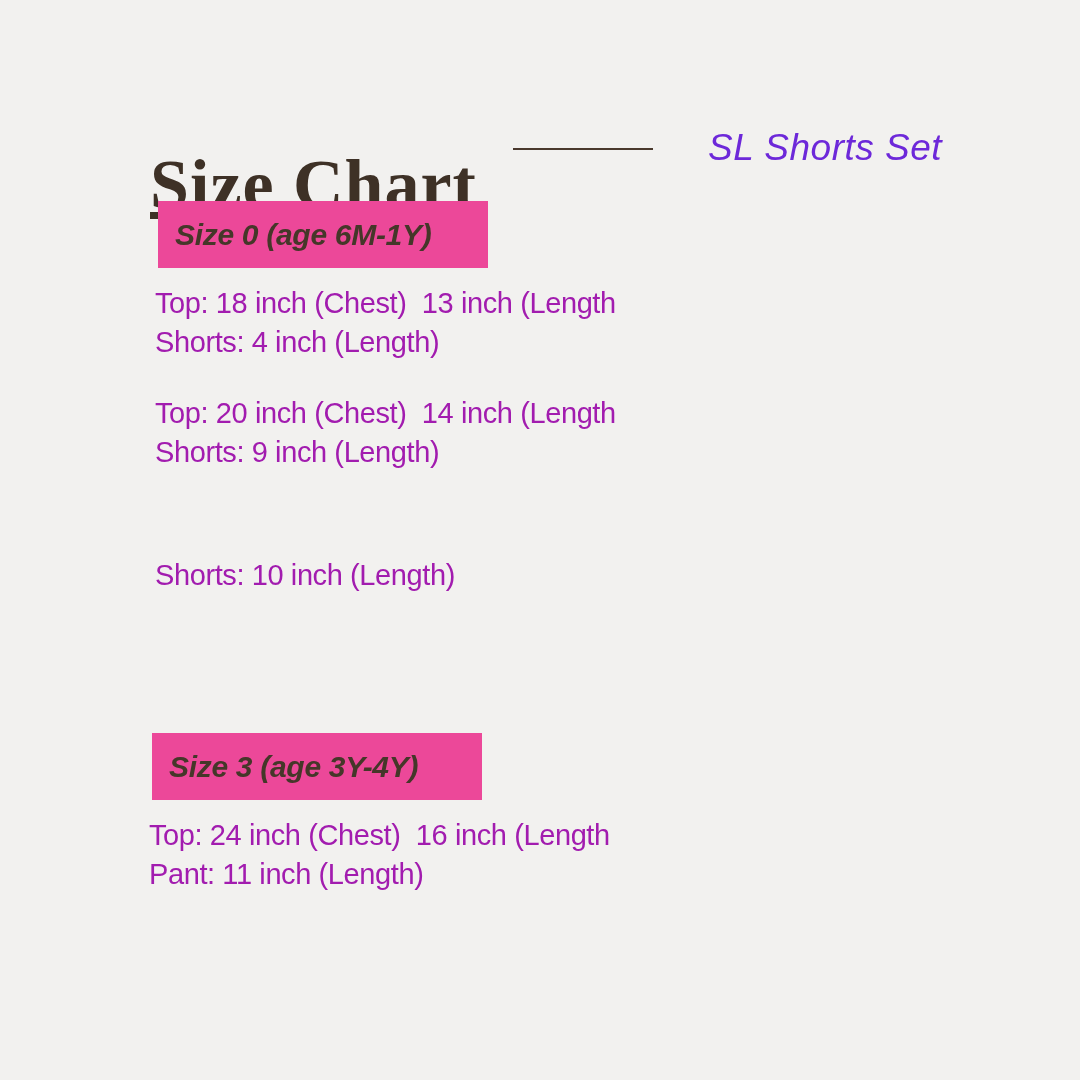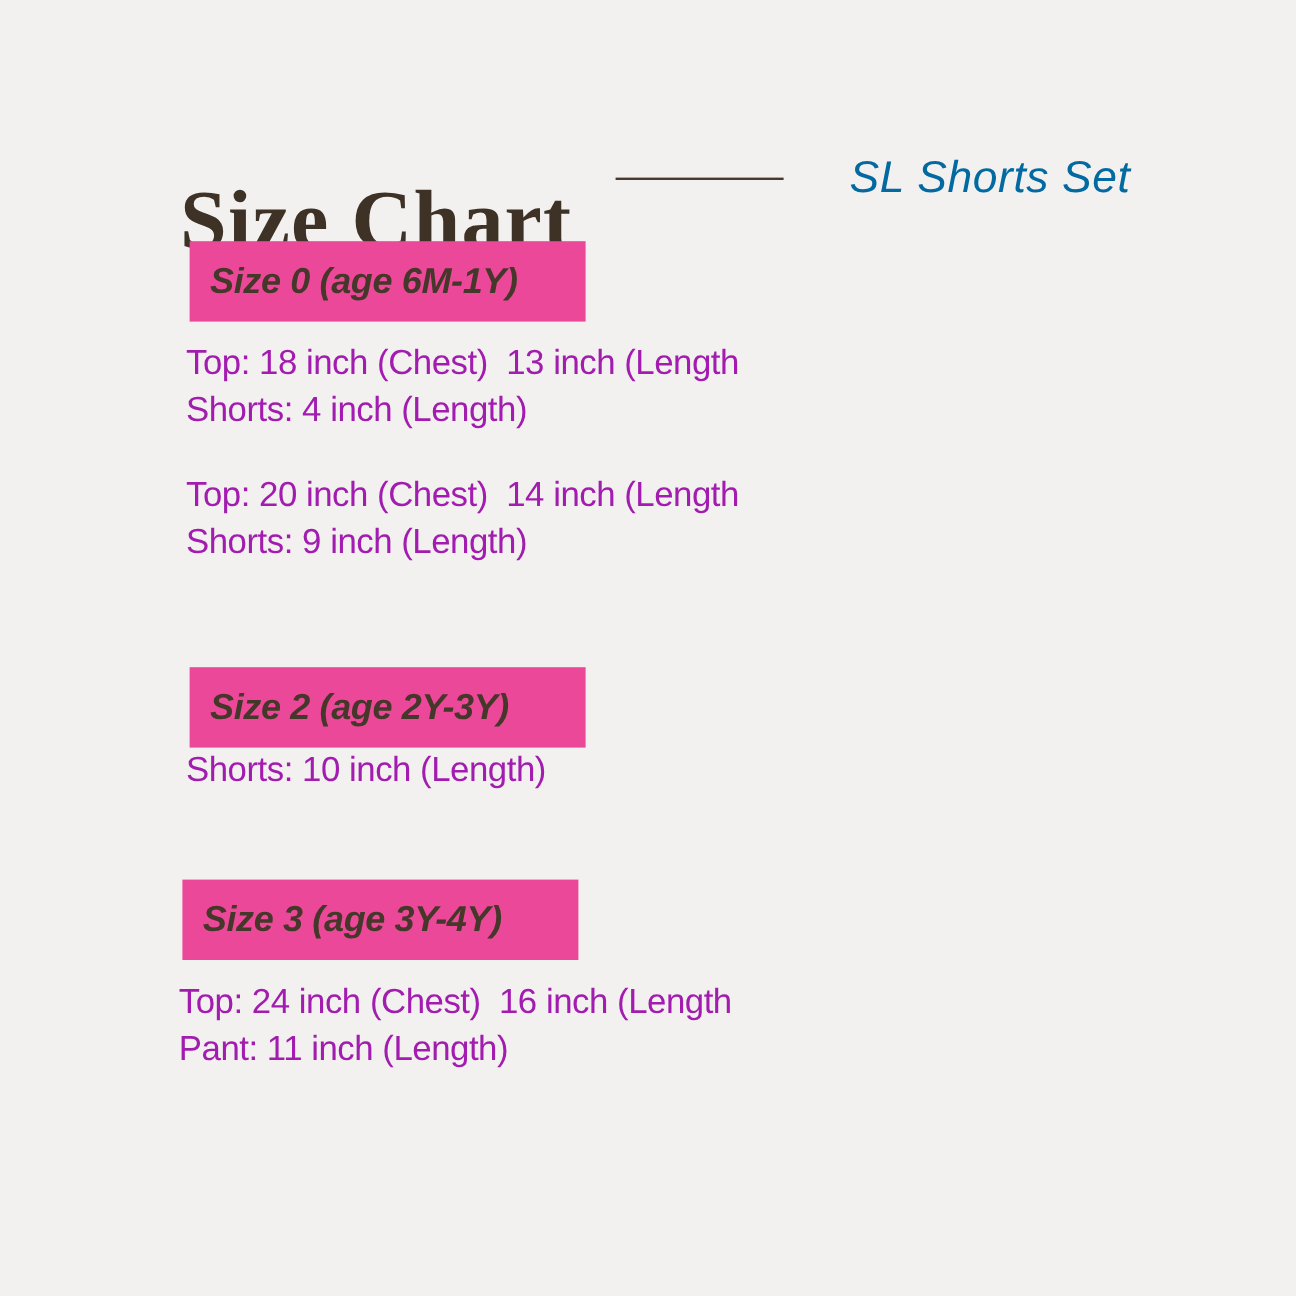--- a/index.html
+++ b/index.html
@@ -22,38 +22,39 @@
   .page-title {
     position: absolute;
     left: 150px;
     top: 103px;
     font-family: "Liberation Serif", serif;
     font-size: 70px;
     line-height: 1;
     letter-spacing: 1px;
     color: #3e3126;
     white-space: pre;
+    text-decoration: underline;
   }
   .title-divider {
     position: absolute;
     left: 513px;
     top: 148px;
     width: 140px;
     height: 2px;
     background: #4a392d;
   }
   .product-name {
     position: absolute;
     left: 708px;
     top: 126px;
     font-style: italic;
     font-size: 37px;
     line-height: 44px;
     letter-spacing: 0.5px;
-    color: #0369a1;
+    color: #6d28d9;
     white-space: pre;
   }
 
   
   .size-section {
     position: absolute;
     left: 155px;
     width: 700px;
   }
   .size-section.shift-left {
@@ -107,23 +108,20 @@
     <p class="measure-line first">Top: 18 inch (Chest)  13 inch (Length</p>
     <p class="measure-line">Shorts: 4 inch (Length)</p>
   </section>
 
   <section class="size-section" style="top:378px">
     <p class="measure-line first">Top: 20 inch (Chest)  14 inch (Length</p>
     <p class="measure-line">Shorts: 9 inch (Length)</p>
   </section>
 
   <section class="size-section" style="top:556px">
-    <div class="size-label">
-      <span>Size 2 (age 2Y-3Y)</span>
-    </div>
     <p class="measure-line">Shorts: 10 inch (Length)</p>
   </section>
 
   <section class="size-section shift-left" style="top:733px">
     <div class="size-label">
       <span>Size 3 (age 3Y-4Y)</span>
     </div>
     <p class="measure-line first">Top: 24 inch (Chest)  16 inch (Length</p>
     <p class="measure-line">Pant: 11 inch (Length)</p>
   </section>

